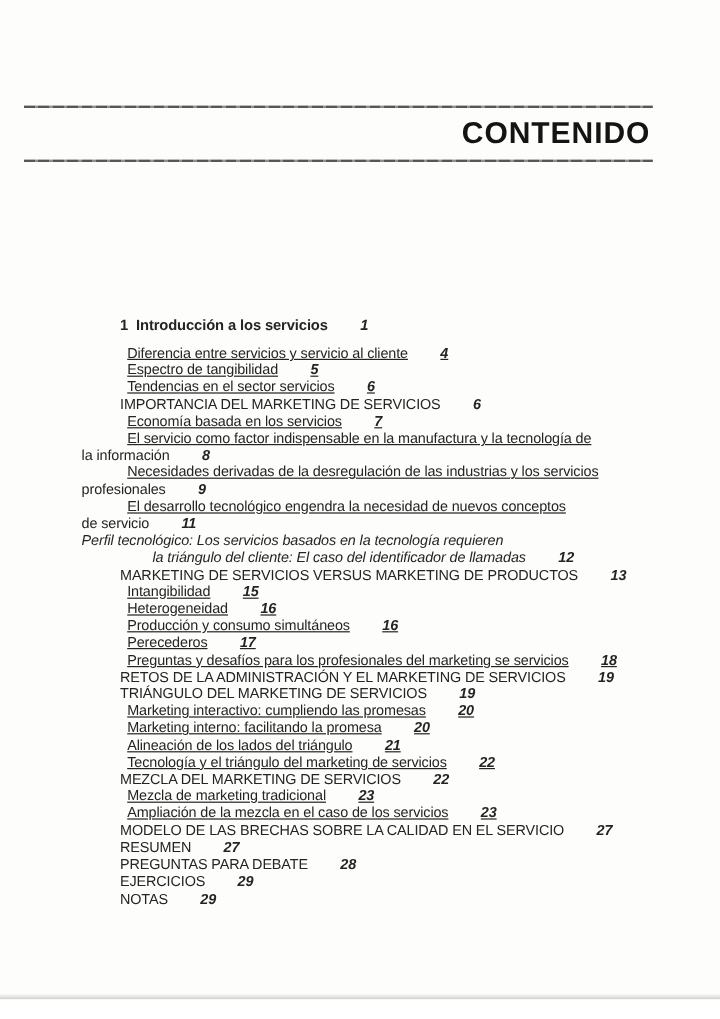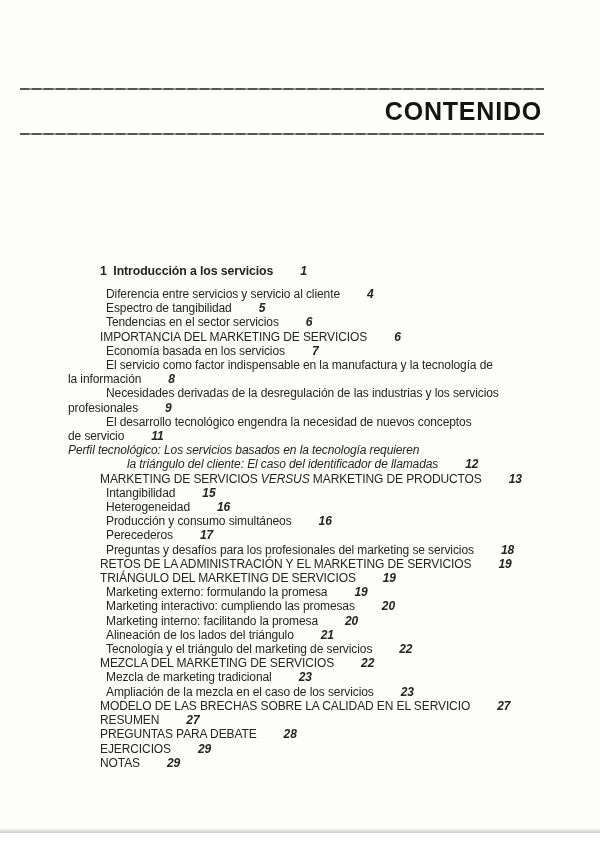--- a/index.html
+++ b/index.html
@@ -52,25 +52,25 @@
     line-height: 14.2px;
     white-space: pre;
   }
   .toc-row.chapter {
     font-weight: bold;
     line-height: 15px;
     margin-bottom: 8px;
     font-size: 12.3px;
   }
   .i0 { padding-left: 100px; }
-  .i1 { padding-left: 106px; }
+  .i1 { padding-left: 106px; text-decoration: underline; }
   .i2 { padding-left: 68px; }
   .i3 { padding-left: 127px; }
   .toc-row.italic .t { font-style: italic; }
-  .t .it { font-style: italic; }
+  .t .it { }
   .pg {
     font-weight: bold;
     font-style: italic;
     margin-left: 27px;
   }
   
   .scan-edge-bottom {
     position: absolute;
     left: 0;
     bottom: 0;
@@ -103,21 +103,20 @@
       <div class="toc-row i2 italic"><span class="t">Perfil tecnológico: Los servicios basados en la tecnología requieren</span></div>
       <div class="toc-row i3 italic"><span class="t">la triángulo del cliente: El caso del identificador de llamadas</span><span class="pg">12</span></div>
       <div class="toc-row i0"><span class="t"><span>MARKETING DE SERVICIOS </span><span class="it">VERSUS</span><span> MARKETING DE PRODUCTOS</span></span><span class="pg">13</span></div>
       <div class="toc-row i1"><span class="t">Intangibilidad</span><span class="pg">15</span></div>
       <div class="toc-row i1"><span class="t">Heterogeneidad</span><span class="pg">16</span></div>
       <div class="toc-row i1"><span class="t">Producción y consumo simultáneos</span><span class="pg">16</span></div>
       <div class="toc-row i1"><span class="t">Perecederos</span><span class="pg">17</span></div>
       <div class="toc-row i1"><span class="t">Preguntas y desafíos para los profesionales del marketing se servicios</span><span class="pg">18</span></div>
       <div class="toc-row i0"><span class="t">RETOS DE LA ADMINISTRACIÓN Y EL MARKETING DE SERVICIOS</span><span class="pg">19</span></div>
       <div class="toc-row i0"><span class="t">TRIÁNGULO DEL MARKETING DE SERVICIOS</span><span class="pg">19</span></div>
-      <div class="toc-row i1"><span class="t">Marketing externo: formulando la promesa</span><span class="pg">19</span></div>
       <div class="toc-row i1"><span class="t">Marketing interactivo: cumpliendo las promesas</span><span class="pg">20</span></div>
       <div class="toc-row i1"><span class="t">Marketing interno: facilitando la promesa</span><span class="pg">20</span></div>
       <div class="toc-row i1"><span class="t">Alineación de los lados del triángulo</span><span class="pg">21</span></div>
       <div class="toc-row i1"><span class="t">Tecnología y el triángulo del marketing de servicios</span><span class="pg">22</span></div>
       <div class="toc-row i0"><span class="t">MEZCLA DEL MARKETING DE SERVICIOS</span><span class="pg">22</span></div>
       <div class="toc-row i1"><span class="t">Mezcla de marketing tradicional</span><span class="pg">23</span></div>
       <div class="toc-row i1"><span class="t">Ampliación de la mezcla en el caso de los servicios</span><span class="pg">23</span></div>
       <div class="toc-row i0"><span class="t">MODELO DE LAS BRECHAS SOBRE LA CALIDAD EN EL SERVICIO</span><span class="pg">27</span></div>
       <div class="toc-row i0"><span class="t">RESUMEN</span><span class="pg">27</span></div>
       <div class="toc-row i0"><span class="t">PREGUNTAS PARA DEBATE</span><span class="pg">28</span></div>

